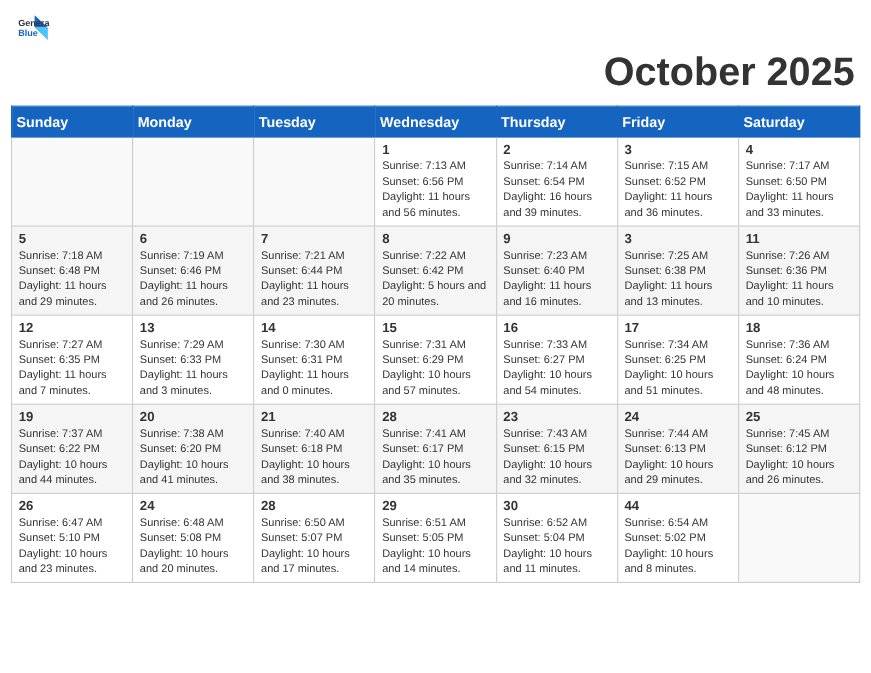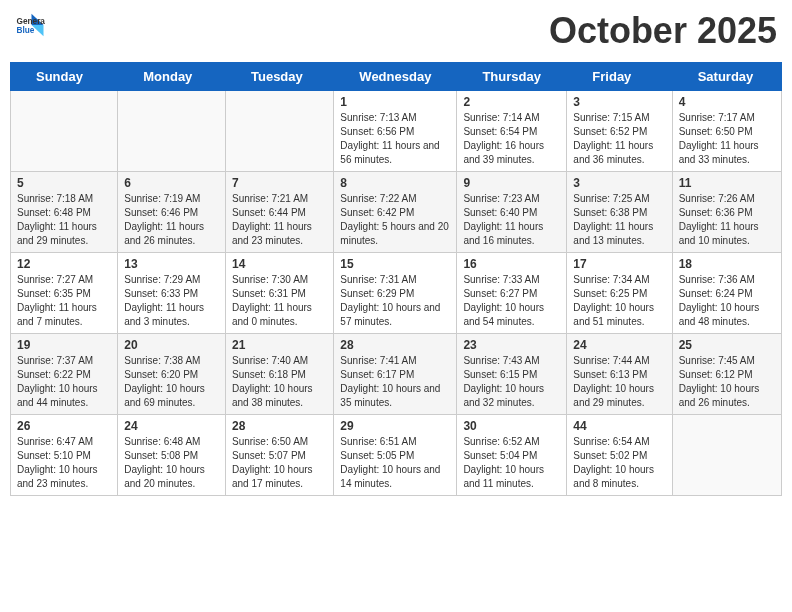--- a/index.html
+++ b/index.html
@@ -24,40 +24,41 @@
       font-weight: bold;
       color: #333;
     }
     .logo-icon {
       width: 30px;
       height: 30px;
       margin-right: 4px;
     }
     .title-block {
       text-align: left;
+      margin-top: 34px;
     }
     .month-title {
       font-size: 36px;
       font-weight: bold;
       color: #333;
     }
     .location {
       font-size: 16px;
       color: #555;
     }
     .calendar {
       width: 100%;
       border-collapse: collapse;
       border: 1px solid #ccc;
     }
     .calendar th {
       background-color: #1565c0;
       color: #fff;
       text-align: left;
-      padding: 6px 25px;
+      padding: 6px 4px;
       font-size: 13px;
       border: 1px solid #1565c0;
     }
     .calendar td {
       vertical-align: top;
       border: 1px solid #ccc;
       padding: 4px 6px;
       width: 14.28%;
       height: 80px;
       font-size: 10.5px;
@@ -196,21 +197,21 @@
           <div class="day-info">Sunrise: 7:36 AM<br>Sunset: 6:24 PM<br><span>Daylight: 10 hours and 48 minutes.</span></div>
         </td>
       </tr>
       <tr>
         <td class="row-odd">
           <div class="day-number">19</div>
           <div class="day-info">Sunrise: 7:37 AM<br>Sunset: 6:22 PM<br><span>Daylight: 10 hours and 44 minutes.</span></div>
         </td>
         <td class="row-odd">
           <div class="day-number">20</div>
-          <div class="day-info">Sunrise: 7:38 AM<br>Sunset: 6:20 PM<br><span>Daylight: 10 hours and 69 minutes.</span></div>
+          <div class="day-info">Sunrise: 7:38 AM<br>Sunset: 6:20 PM<br><span>Daylight: 10 hours and 41 minutes.</span></div>
         </td>
         <td class="row-odd">
           <div class="day-number">21</div>
           <div class="day-info">Sunrise: 7:40 AM<br>Sunset: 6:18 PM<br><span>Daylight: 10 hours and 38 minutes.</span></div>
         </td>
         <td class="row-odd">
           <div class="day-number">28</div>
           <div class="day-info">Sunrise: 7:41 AM<br>Sunset: 6:17 PM<br><span>Daylight: 10 hours and 35 minutes.</span></div>
         </td>
         <td class="row-odd">

